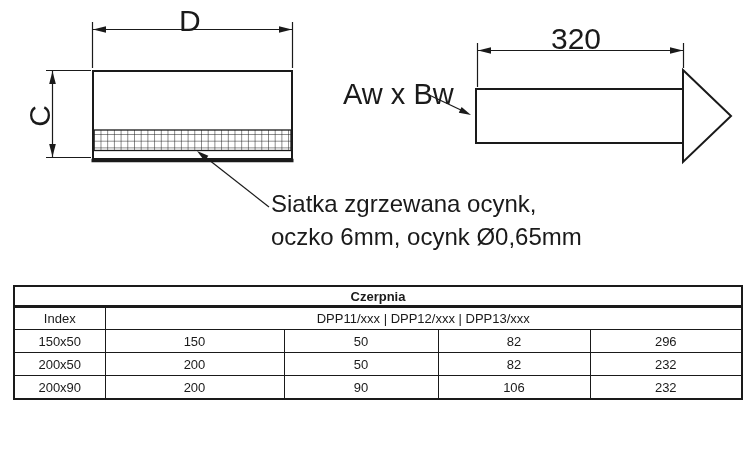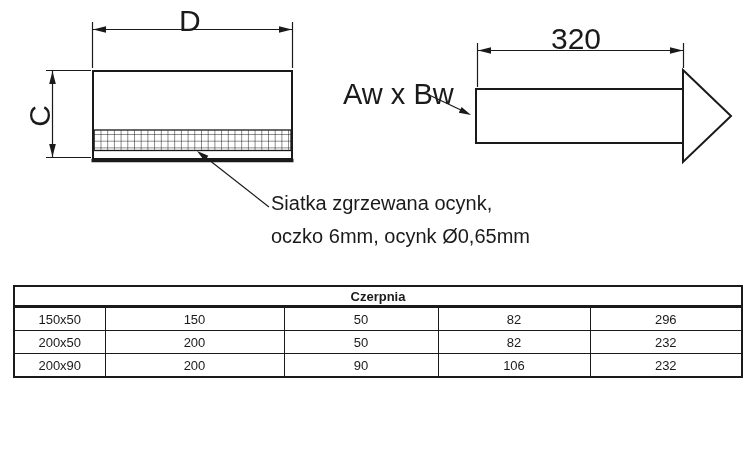--- a/index.html
+++ b/index.html
@@ -29,21 +29,21 @@
     color: #1a1a1a;
   }
   .dim-d   { left: 179px; top: 6px;  font-size: 30px; }
   .dim-c   { left: 20px;  top: 96px; width: 40px; height: 40px;
              font-size: 30px; text-align: center; line-height: 40px;
              transform: rotate(-90deg); }
   .dim-190 { left: 551px; top: 24px; font-size: 30px; }
   .awbw    { left: 311px; top: 80px; font-size: 29px; margin-left: 32px; }
   .note {
     position: absolute; left: 271px; top: 187px;
-    font-size: 20px; line-height: 33px; white-space: nowrap;
+    font-size: 24px; line-height: 33px; white-space: nowrap;
   }
 
   .table-wrap { position: absolute; left: 13px; top: 285px; }
   table.spec {
     border-collapse: collapse;
     table-layout: fixed;
     width: 728px;
     font-size: 13px;
     color: #1a1a1a;
     border: 2px solid #1a1a1a;
@@ -125,20 +125,24 @@
         <col style="width:91px">
           <col style="width:179px">
           <col style="width:154px">
         <col style="width:152px">
           <col style="width:152px">
       </colgroup>
       <tbody>
         <tr class="title-row">
           <td colspan="5">Czerpnia</td>
         </tr>
+        <tr>
+          <td class="rowlabel">Index</td>
+          <td colspan="4">DPP11/xxx | DPP12/xxx | DPP13/xxx</td>
+        </tr>
         <tr class="data-row">
           <td class="rowlabel">150x50</td>
           <td>150</td>
           <td>50</td>
           <td>82</td>
           <td>296</td>
         </tr>
         <tr class="data-row">
           <td class="rowlabel">200x50</td>
           <td>200</td>

